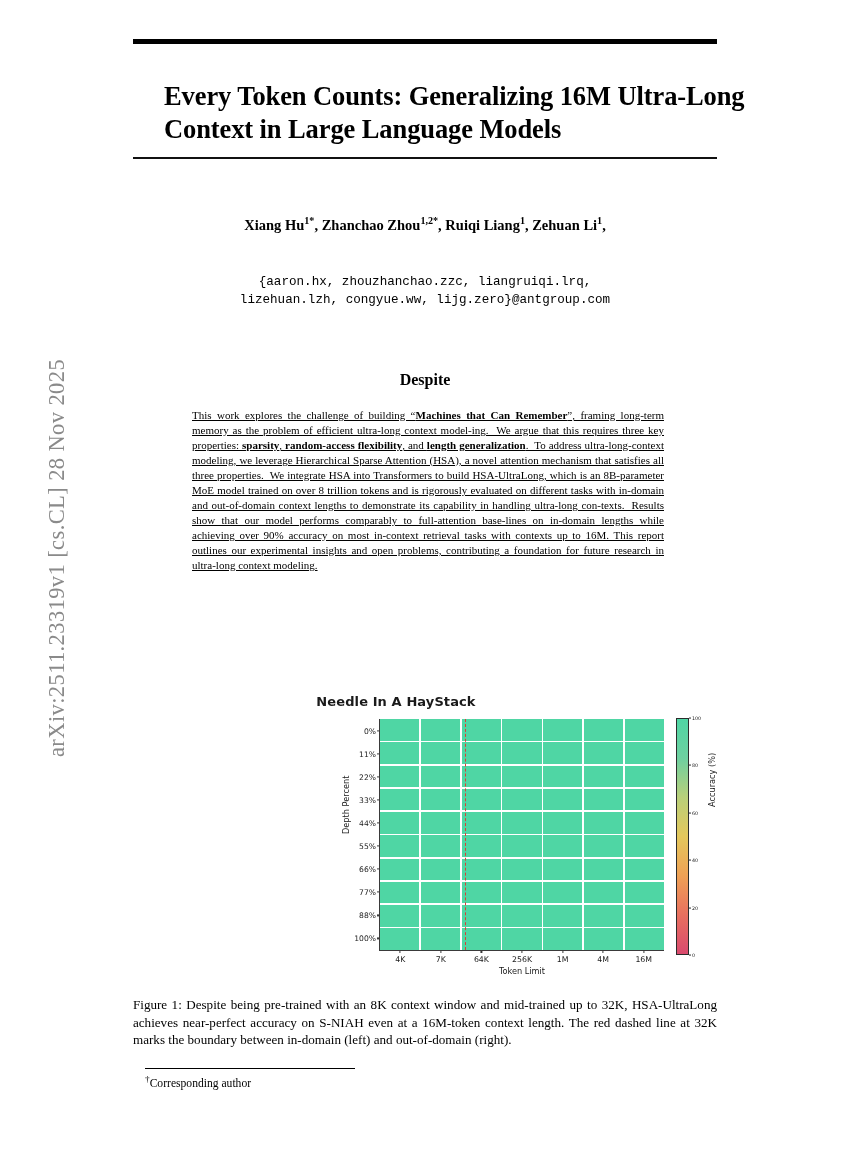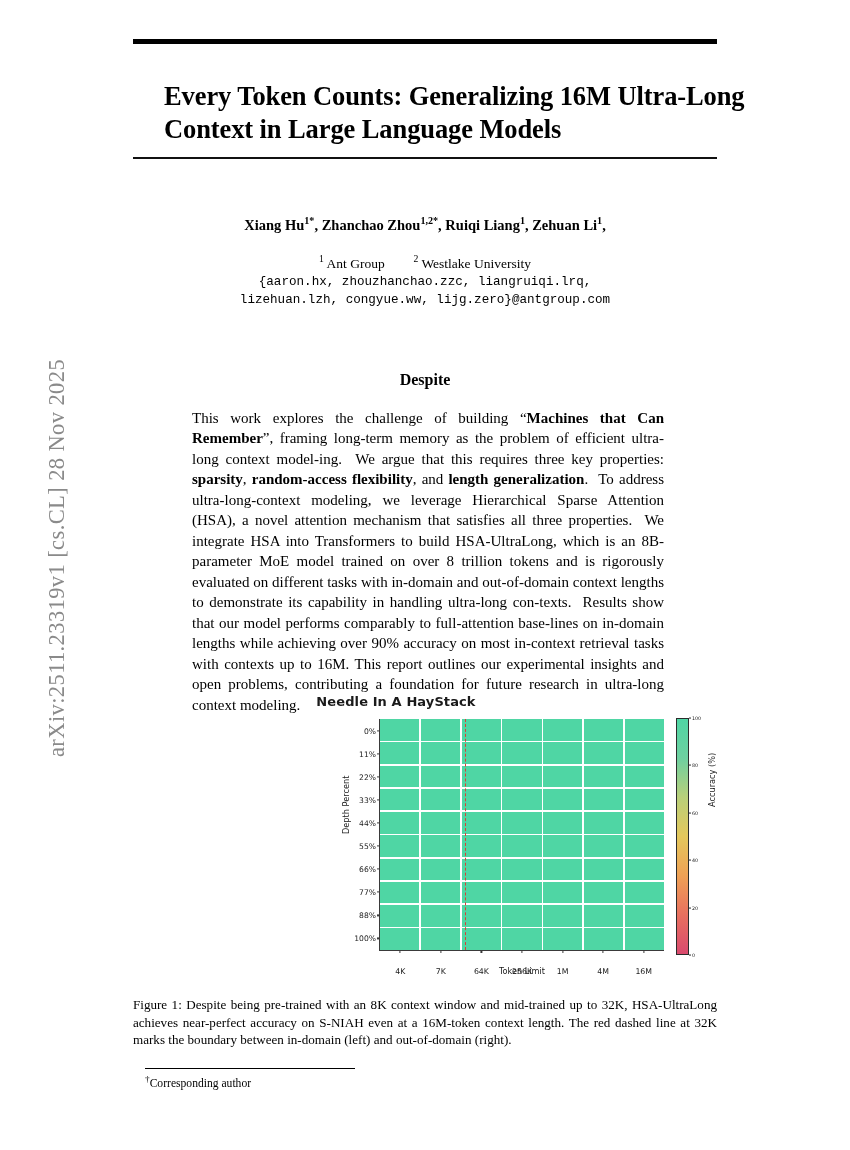--- a/index.html
+++ b/index.html
@@ -104,25 +104,26 @@
     left: 0; top: 371px;
     width: 584px;
     text-align: center;
     font-size: 16px;
     font-weight: bold;
   }
   .abstract-body {
     position: absolute;
     left: 59px; top: 408px;
     width: 472px;
-    font-size: 15px;
+    font-size: 11px;
     line-height: 1.365;
     text-align: justify;
     text-justify: inter-word;
     hyphens: manual;
+    text-decoration: underline;
   }
   .abstract-body b { font-weight: bold; }
 
   
   .figure {
     position: absolute;
     left: 98px; top: 694px;
     width: 400px;
     height: 290px;
   }
@@ -197,21 +198,21 @@
     font-family: "DejaVu Sans", sans-serif;
     font-size: 8.2px;
     color: #1a1a1a;
     white-space: nowrap;
   }
 
   
   .xtick {
     position: absolute;
     top: 100%;
-    margin-top: 17px;
+    margin-top: 5px;
     transform: translateX(-50%);
     font-family: "DejaVu Sans", sans-serif;
     font-size: 7.8px;
     color: #1a1a1a;
     white-space: nowrap;
   }
   .xtick-mark {
     position: absolute;
     top: 100%;
     width: 1.2px;
@@ -306,27 +307,20 @@
   <div class="rule-thick"></div>
 
   <h1 class="title">Every Token Counts: Generalizing 16M Ultra-Long Context in Large Language Models</h1>
 
   <div class="rule-thin"></div>
 
   <div class="authors">
     <div>Xiang Hu<sup>1</sup><sup>*</sup>, Zhanchao Zhou<sup>1,2</sup><sup>*</sup>, Ruiqi Liang<sup>1</sup>, Zehuan Li<sup>1</sup>,</div>
   </div>
 
-  <div class="affils">
-    <sup>1</sup>
-    <span>Ant Group</span>
-    <span class="affil-gap"></span>
-    <sup>2</sup>
-    <span>Westlake University</span>
-  </div>
 
   <div class="emails">
     <div>{aaron.hx, zhouzhanchao.zzc, liangruiqi.lrq,</div>
     <div>lizehuan.lzh, congyue.ww, lijg.zero}@antgroup.com</div>
   </div>
 
   <div class="abstract-head">Despite</div>
   <div class="abstract-body">This work explores the challenge of building “<b>Machines that Can Remember</b>”, framing long-term memory as the problem of efficient ultra-long context model-ing.&nbsp; We argue that this requires three key properties: <b>sparsity</b>, <b>random-access flexibility</b>, and <b>length generalization</b>.&nbsp; To address ultra-long-context modeling, we leverage Hierarchical Sparse Attention (HSA), a novel attention mechanism that satisfies all three properties.&nbsp; We integrate HSA into Transformers to build HSA-UltraLong, which is an 8B-parameter MoE model trained on over 8 trillion tokens and is rigorously evaluated on different tasks with in-domain and out-of-domain context lengths to demonstrate its capability in handling ultra-long con-texts.&nbsp; Results show that our model performs comparably to full-attention base-lines on in-domain lengths while achieving over 90% accuracy on most in-context retrieval tasks with contexts up to 16M. This report outlines our experimental insights and open problems, contributing a foundation for future research in ultra-long context modeling.</div>
 
   <div class="figure">

